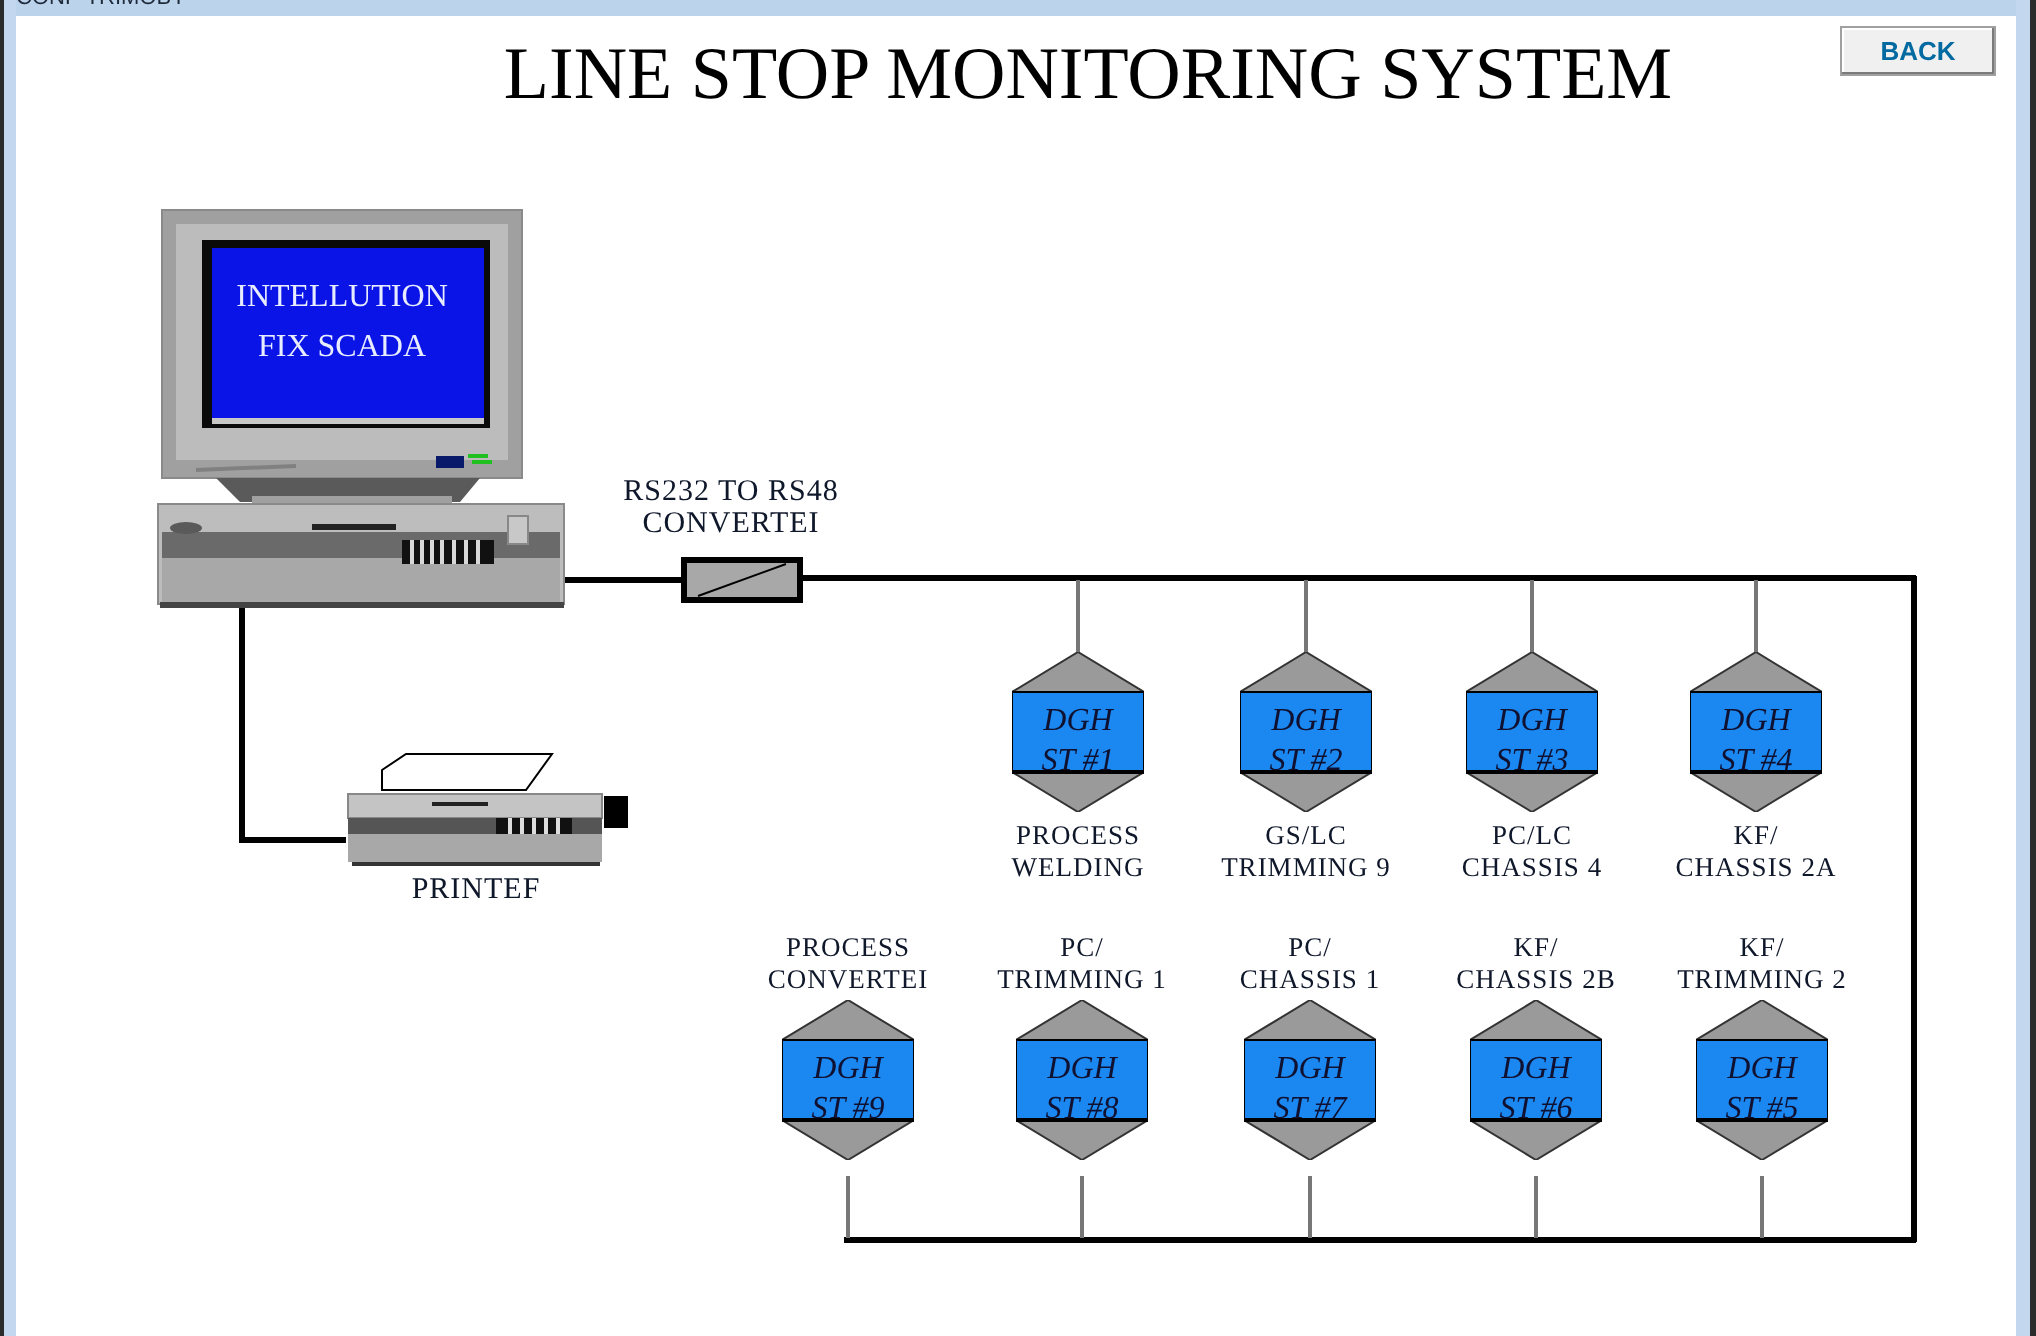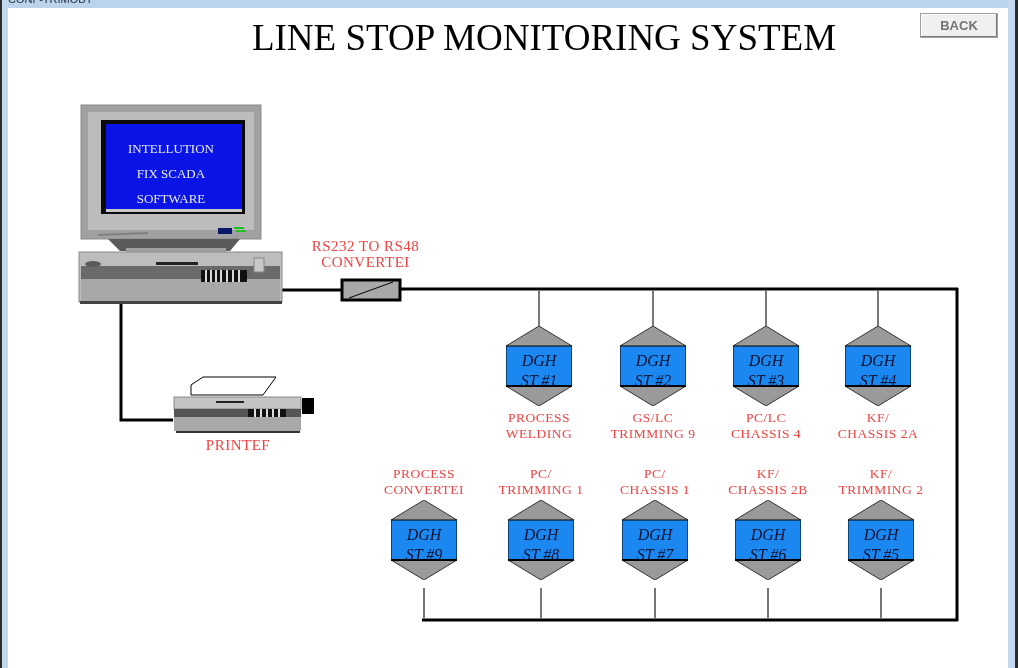--- a/index.html
+++ b/index.html
@@ -9,23 +9,23 @@
   .frame-left { position:absolute; left:0; top:0; width:2px; height:668px; background:#2b2b2b; }
   .frame-left2 { position:absolute; left:2px; top:0; width:6px; height:668px; background:#c3d7ee; }
   .frame-right { position:absolute; left:1008px; top:0; width:10px; height:668px; background:#c3d7ee; }
   .frame-right .edge { position:absolute; left:7px; top:0; width:3px; height:668px; background:#2b2b2b; }
   .canvas { position:absolute; left:8px; top:8px; width:1000px; height:660px; background:#ffffff; }
 
   .title { position:absolute; left:0; width:1000px; text-align:center; color:#000; }
   .title.main { top:8px; font-size:37px; left:-8px;padding-left:44px; }
   .title.sub { top:43px; font-size:27px; left:-8px; }
 
-  .back-btn { position:absolute; left:912px; top:5px; width:76px; height:23px; background:#f0f0f0; border:1px solid #a0a0a0; box-shadow: inset -1px -1px 0 #7a7a7a, inset 1px 1px 0 #fff; font-family:"Liberation Sans", sans-serif; font-weight:bold; font-size:13px; text-align:center; line-height:23px; color:#737373; cursor:pointer; }
-
-  .lbl { position:absolute; text-align:center; font-size:13.5px; color:#ef4444; letter-spacing:0.5px; line-height:16px; white-space:nowrap; }
+  .back-btn { position:absolute; left:912px; top:5px; width:76px; height:23px; background:#f0f0f0; border:1px solid #a0a0a0; box-shadow: inset -1px -1px 0 #7a7a7a, inset 1px 1px 0 #fff; font-family:"Liberation Sans", sans-serif; font-weight:bold; font-size:13px; text-align:center; line-height:23px; color:#0369a1; cursor:pointer; }
+
+  .lbl { position:absolute; text-align:center; font-size:13.5px; color:#0f172a; letter-spacing:0.5px; line-height:16px; white-space:nowrap; }
   .big-lbl { font-size:15px; }
 
   .station { position:absolute; width:66px; height:80px; }
   .station .st-text { position:absolute; left:0; top:25px; width:66px; text-align:center; font-size:16px; line-height:20px; color:#101030;font-style:italic; }
   svg { position:absolute; left:0; top:0; }
 </style>
 </head>
 <body>
 
 <div class="titlebar">
@@ -117,24 +117,23 @@
       <g fill="#ddd">
           <rect x="246" y="401" width="2" height="8"></rect>
           <rect x="252" y="401" width="2" height="8"></rect>
           <rect x="258" y="401" width="2" height="8"></rect>
           <rect x="264" y="401" width="2" height="8"></rect>
           <rect x="270" y="401" width="2" height="8"></rect>
         </g>
     </g>
   </svg>
 
-  <div class="lbl" style="left:98px; top:128px; width:130px; font-size:13px; line-height:25px; color:#e8ecff; letter-spacing:0;">
+  <div class="lbl" style="left:98px; top:128px; width:130px; font-size:16px; line-height:25px; color:#e8ecff; letter-spacing:0;">
     <div>INTELLUTION</div>
     <div>FIX SCADA</div>
-    <div>SOFTWARE</div>
   </div>
 
   <div class="lbl big-lbl" style="left:290px; top:230px; width:135px; line-height:16px;">
     <div>RS232 TO RS48</div>
     <div>CONVERTEI</div>
   </div>
 
   <div class="lbl big-lbl" style="left:180px; top:429px; width:100px;">PRINTEF</div>
 
   <div id="stations-top"></div>

